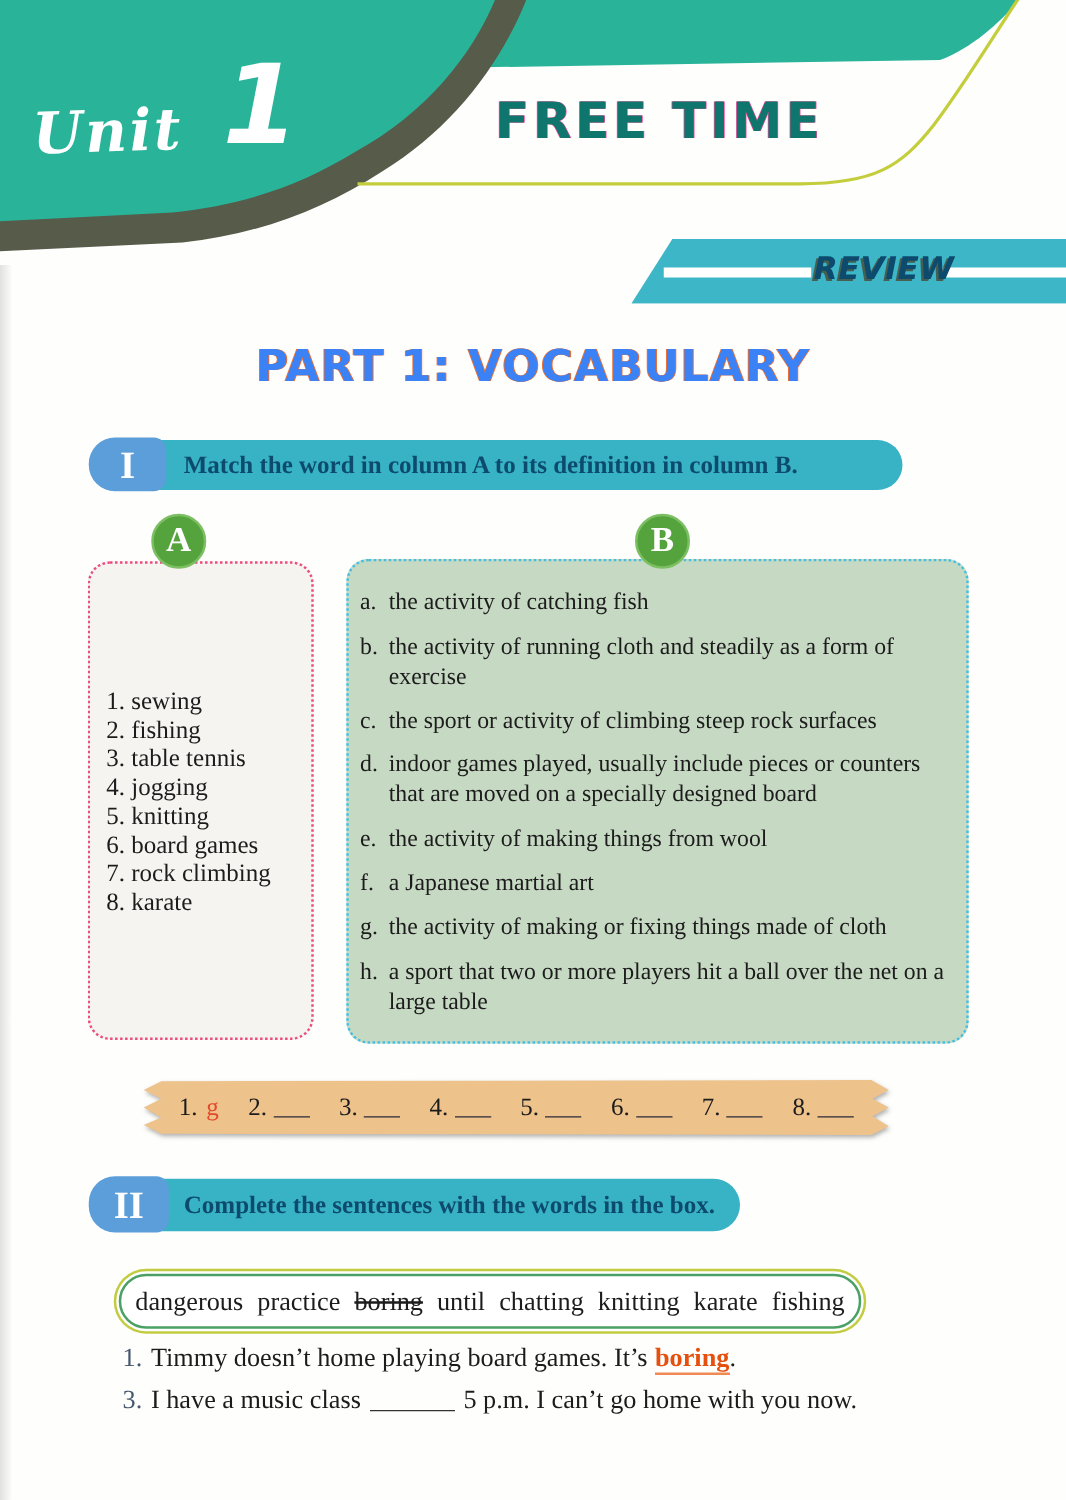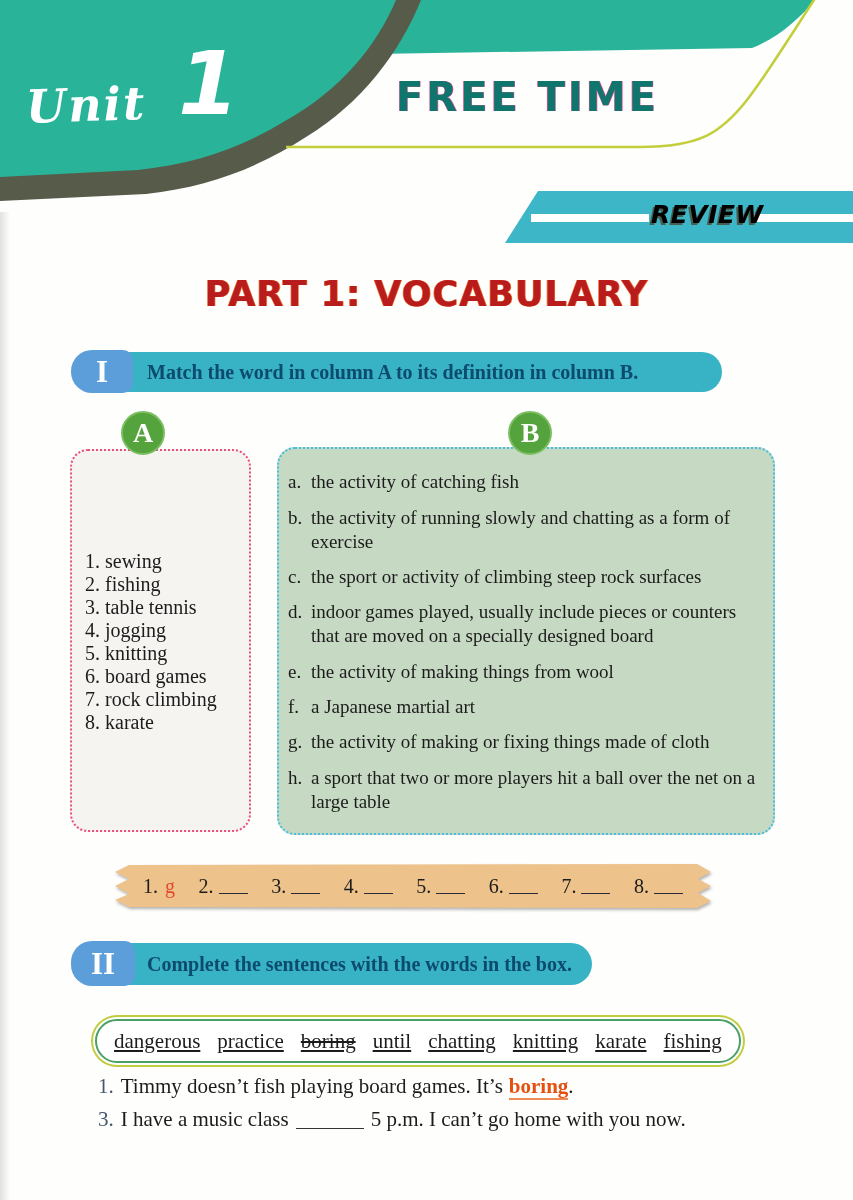--- a/index.html
+++ b/index.html
@@ -29,26 +29,26 @@
   .review-banner{
     position:absolute;left:505px;top:191px;width:348px;height:52px;
     background:#3db6c7;clip-path:polygon(33px 0,100% 0,100% 100%,0 100%);
   }
   .review-stripe{position:absolute;top:23px;height:8px;background:#fff;}
   .review-stripe.left{left:26px;width:118px;}
   .review-stripe.right{left:249px;width:99px;}
   .review-label{
     position:absolute;left:146px;top:9px;width:104px;text-align:center;
     font-family:"DejaVu Sans",sans-serif;font-weight:800;font-style:italic;font-size:25px;
-    color:#000000;text-shadow:-2px 2px 0 rgba(72,74,50,.8);letter-spacing:0.5px;
+    color:#0c4a6e;text-shadow:-2px 2px 0 rgba(72,74,50,.8);letter-spacing:0.5px;
   }
   .part-title{
     position:absolute;left:0;top:274px;width:853px;text-align:center;
     font-family:"DejaVu Sans",sans-serif;font-weight:900;font-size:35px;
-    color:#b91c1c;letter-spacing:1px;
+    color:#3b82f6;letter-spacing:1px;
     text-shadow:0.8px 0 0 #e86f33,-0.8px 0 0 #e86f33;
   }
   
   .ex-pill{
     position:absolute;background:#38b2c5;border-radius:24px;color:#0c4a6e;
     font-weight:bold;font-size:20px;display:flex;align-items:center;
     padding-left:54px;box-sizing:border-box;z-index:1;
   }
   .ex-pill.one{left:93px;top:352px;width:629px;height:40px;}
   .ex-pill.two{left:93px;top:943px;width:499px;height:42px;}
@@ -92,25 +92,25 @@
     width:596px;height:44px;background:#edc28b;
     clip-path:polygon(14px 1px,582px 0px,596px 8px,583px 15px,596px 22px,583px 29px,596px 37px,582px 44px,14px 43px,0px 36px,14px 30px,0px 22px,14px 15px,0px 8px);
     display:flex;align-items:center;justify-content:space-between;
     padding:0 28px;box-sizing:border-box;font-size:20px;
   }
   .slot{display:flex;align-items:center;}
   .slot .line{display:inline-block;width:29px;height:15px;border-bottom:1.6px solid #2a2a3a;margin-left:5px;}
   .slot .gval{color:#e3492c;margin-left:7px;font-size:20px;}
   
   .word-box{
-    position:absolute;left:95px;top:1019px;width:646px;height:44px;
+    position:absolute;left:95px;top:1019px;width:594px;height:44px;
     background:#fff;border:2px solid #4aa065;border-radius:24px;
     box-shadow:0 0 0 2px #fff,0 0 0 4px #c2cc41;
     display:flex;align-items:center;justify-content:space-evenly;
-    font-size:21px;box-sizing:border-box;text-decoration:underline;
+    font-size:21px;box-sizing:border-box;
   }
   .word-box .struck{text-decoration:line-through;text-decoration-thickness:2px;}
   
   .sentences{position:absolute;left:98px;top:1074px;width:720px;font-size:21px;}
   .sentence{margin-bottom:9px;line-height:24px;}
   .sentence .sn{color:#46586c;margin-right:7px;}
   .blank{
     display:inline-block;height:5px;border-bottom:1.6px solid #333;
     transform:translateY(3px);margin:0 7px 0 7px;
   }
@@ -175,21 +175,21 @@
     <div class="a-item"><span class="n">8.</span><span>karate</span></div>
   </div>
 
   <div class="col-box b">
     <div class="b-item">
         <span class="n">a.</span>
         <span class="t">the activity of catching fish</span>
       </div>
     <div class="b-item">
         <span class="n">b.</span>
-        <span class="t">the activity of running slowly and chatting as a form of exercise</span>
+        <span class="t">the activity of running cloth and steadily as a form of exercise</span>
       </div>
     <div class="b-item">
         <span class="n">c.</span>
         <span class="t">the sport or activity of climbing steep rock surfaces</span>
       </div>
     <div class="b-item">
         <span class="n">d.</span>
         <span class="t">indoor games played, usually include pieces or counters that are moved on a specially designed board</span>
       </div>
     <div class="b-item">
@@ -259,18 +259,18 @@
     <span>practice</span>
     <span class="struck">boring</span>
     <span>until</span>
     <span>chatting</span>
     <span>knitting</span>
     <span>karate</span>
     <span>fishing</span>
   </div>
 
   <div class="sentences">
-    <div class="sentence"><span class="sn">1.</span><span>Timmy doesn’t fish playing board games. It’s</span><span class="filled-answer">boring</span><span>.</span></div>
+    <div class="sentence"><span class="sn">1.</span><span>Timmy doesn’t home playing board games. It’s</span><span class="filled-answer">boring</span><span>.</span></div>
     <div class="sentence"><span class="sn">3.</span><span>I have a music class</span><span class="blank b3"></span><span>5 p.m. I can’t go home with you now.</span></div>
   </div>
 
   <div class="scan-edge"></div>
 </div>
 
 </body></html>

